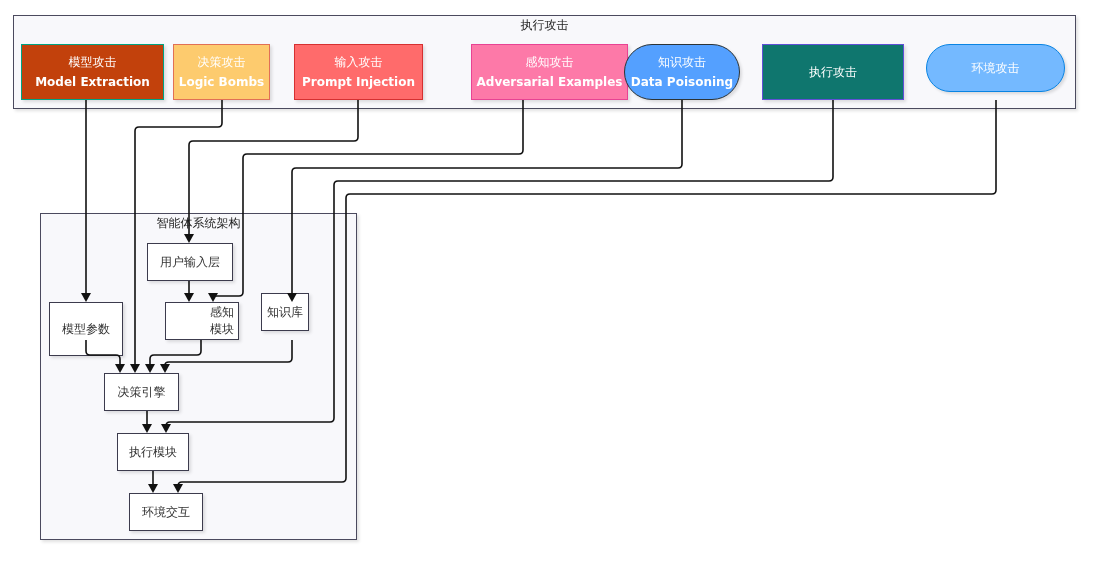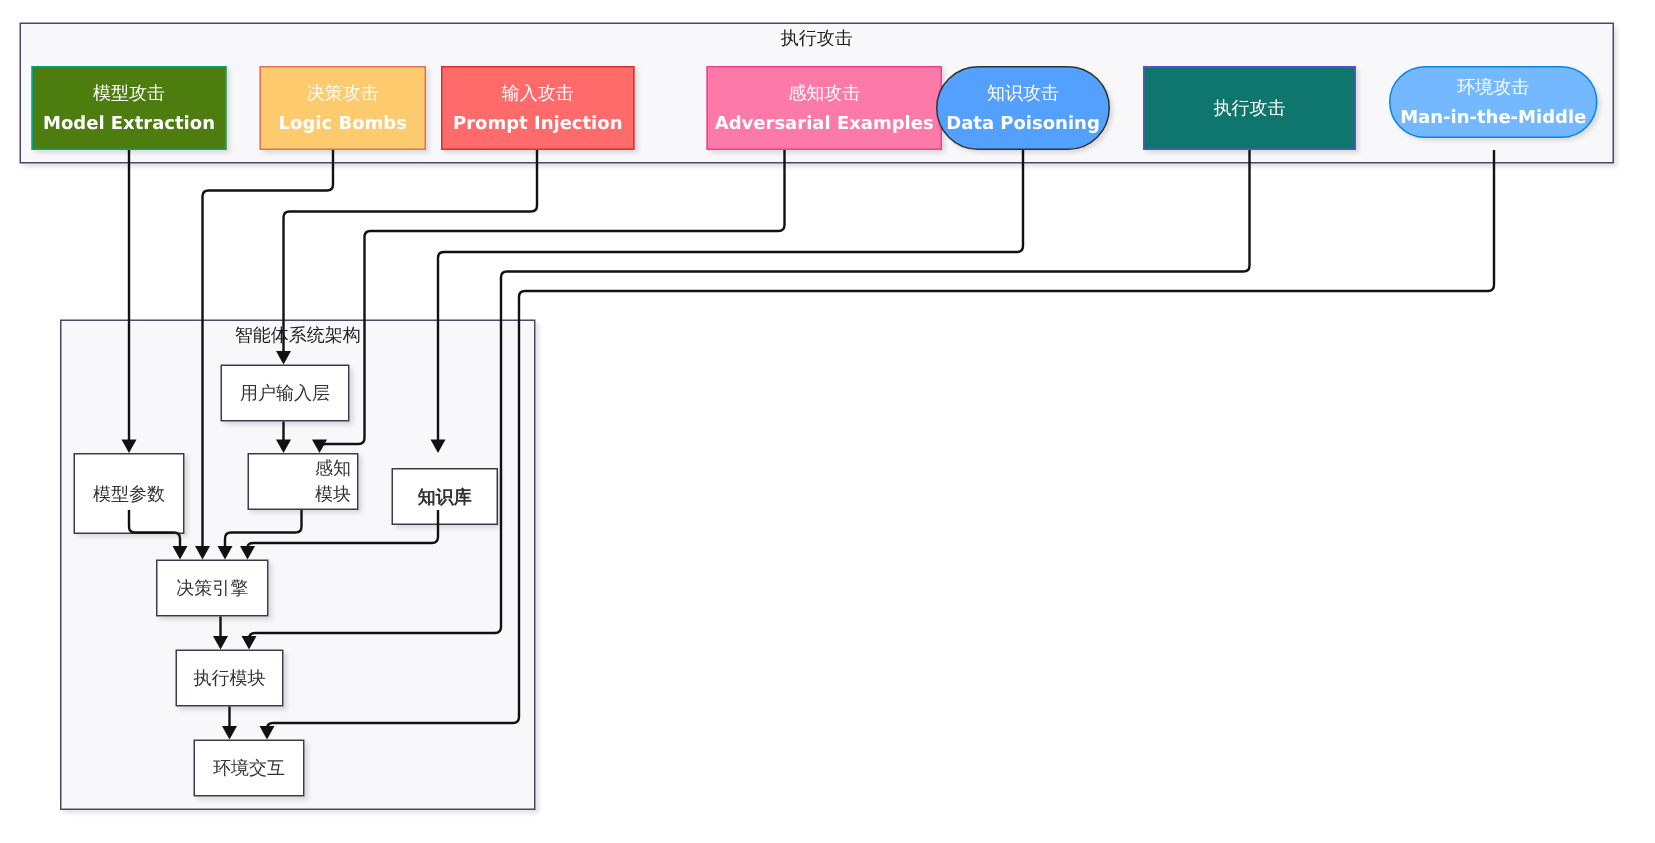--- a/index.html
+++ b/index.html
@@ -25,52 +25,51 @@
 <body>
 
 <div class="cluster" style="left:13px; top:15px; width:1063px; height:94px;">
   <div class="cluster-title" style="top:1px;">执行攻击</div>
 </div>
 
 <div class="cluster" style="left:40px; top:213px; width:317px; height:327px;">
   <div class="cluster-title" style="top:1px;">智能体系统架构</div>
 </div>
 
-<div class="attack" style="left:21px; top:44px; width:130px; height:56px; background:#4d7c0f; border-color:#00a383;">
+<div class="attack" style="left:21px; top:44px; width:143px; height:56px; background:#c2410c; border-color:#00a383;">
   <span class="zh">模型攻击</span>
   <span>Model Extraction</span>
 </div>
-<div class="attack" style="left:173px; top:44px; width:111px; height:56px; background:#fdcb6e; border-color:#e17055;">
+<div class="attack" style="left:173px; top:44px; width:97px; height:56px; background:#fdcb6e; border-color:#e17055;">
   <span class="zh">决策攻击</span>
   <span>Logic Bombs</span>
 </div>
 <div class="attack" style="left:294px; top:44px; width:129px; height:56px; background:#ff6b6b; border-color:#d63031;">
   <span class="zh">输入攻击</span>
   <span>Prompt Injection</span>
 </div>
 <div class="attack" style="left:445px; top:44px; width:157px; height:56px; background:#fd79a8; border-color:#e84393;margin-left:26px;">
   <span class="zh">感知攻击</span>
   <span>Adversarial Examples</span>
 </div>
 <div class="attack" style="left:624px; top:44px; width:116px; height:56px; background:#54a0ff; border-color:#2d3436;border-radius:28px;">
   <span class="zh">知识攻击</span>
   <span>Data Poisoning</span>
 </div>
 <div class="attack" style="left:762px; top:44px; width:142px; height:56px; background:#0f766e; border-color:#5f50d6;">
   <span class="zh">执行攻击</span>
 </div>
 <div class="attack" style="left:926px; top:44px; width:139px; height:48px; background:#74b9ff; border-color:#0984e3;border-radius:26px;">
   <span class="zh">环境攻击</span>
-  <span>Man-in-the-Middle</span>
 </div>
 
 <div class="node" style="left:147px; top:243px; width:86px; height:38px;">用户输入层</div>
 <div class="node" style="left:49px; top:302px; width:74px; height:54px;">模型参数</div>
 <div class="node" style="left:165px; top:302px; width:74px; height:38px;padding-left:44px;">感知模块</div>
-<div class="node" style="left:261px; top:312px; width:71px; height:38px;font-weight:bold;">知识库</div>
+<div class="node" style="left:261px; top:293px; width:48px; height:38px;">知识库</div>
 <div class="node" style="left:104px; top:373px; width:75px; height:38px;">决策引擎</div>
 <div class="node" style="left:117px; top:433px; width:72px; height:38px;">执行模块</div>
 <div class="node" style="left:129px; top:493px; width:74px; height:38px;">环境交互</div>
 
 <svg class="edges" width="1103" height="562" viewBox="0 0 1103 562">
   <g>
     <path d="M86 100 L86 294"></path>
     <polygon points="81,293 91,293 86,302"></polygon>
   </g>
   <g>

